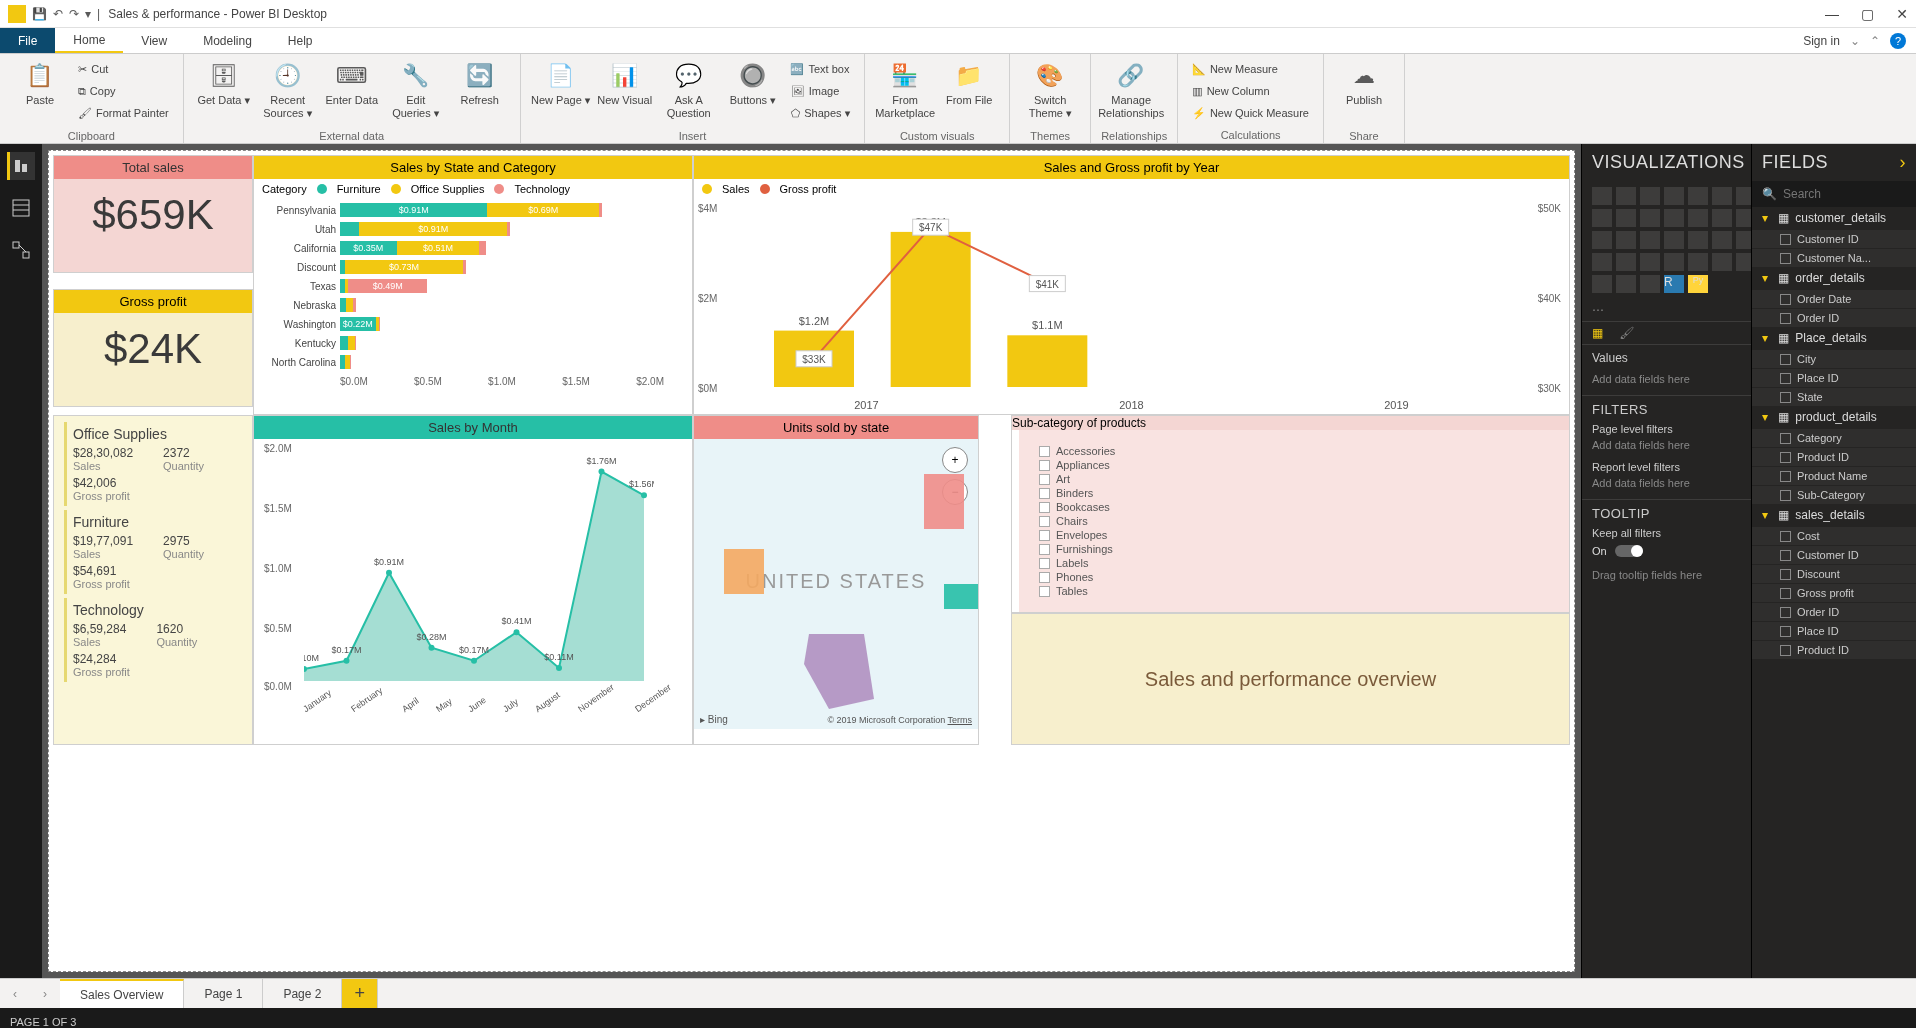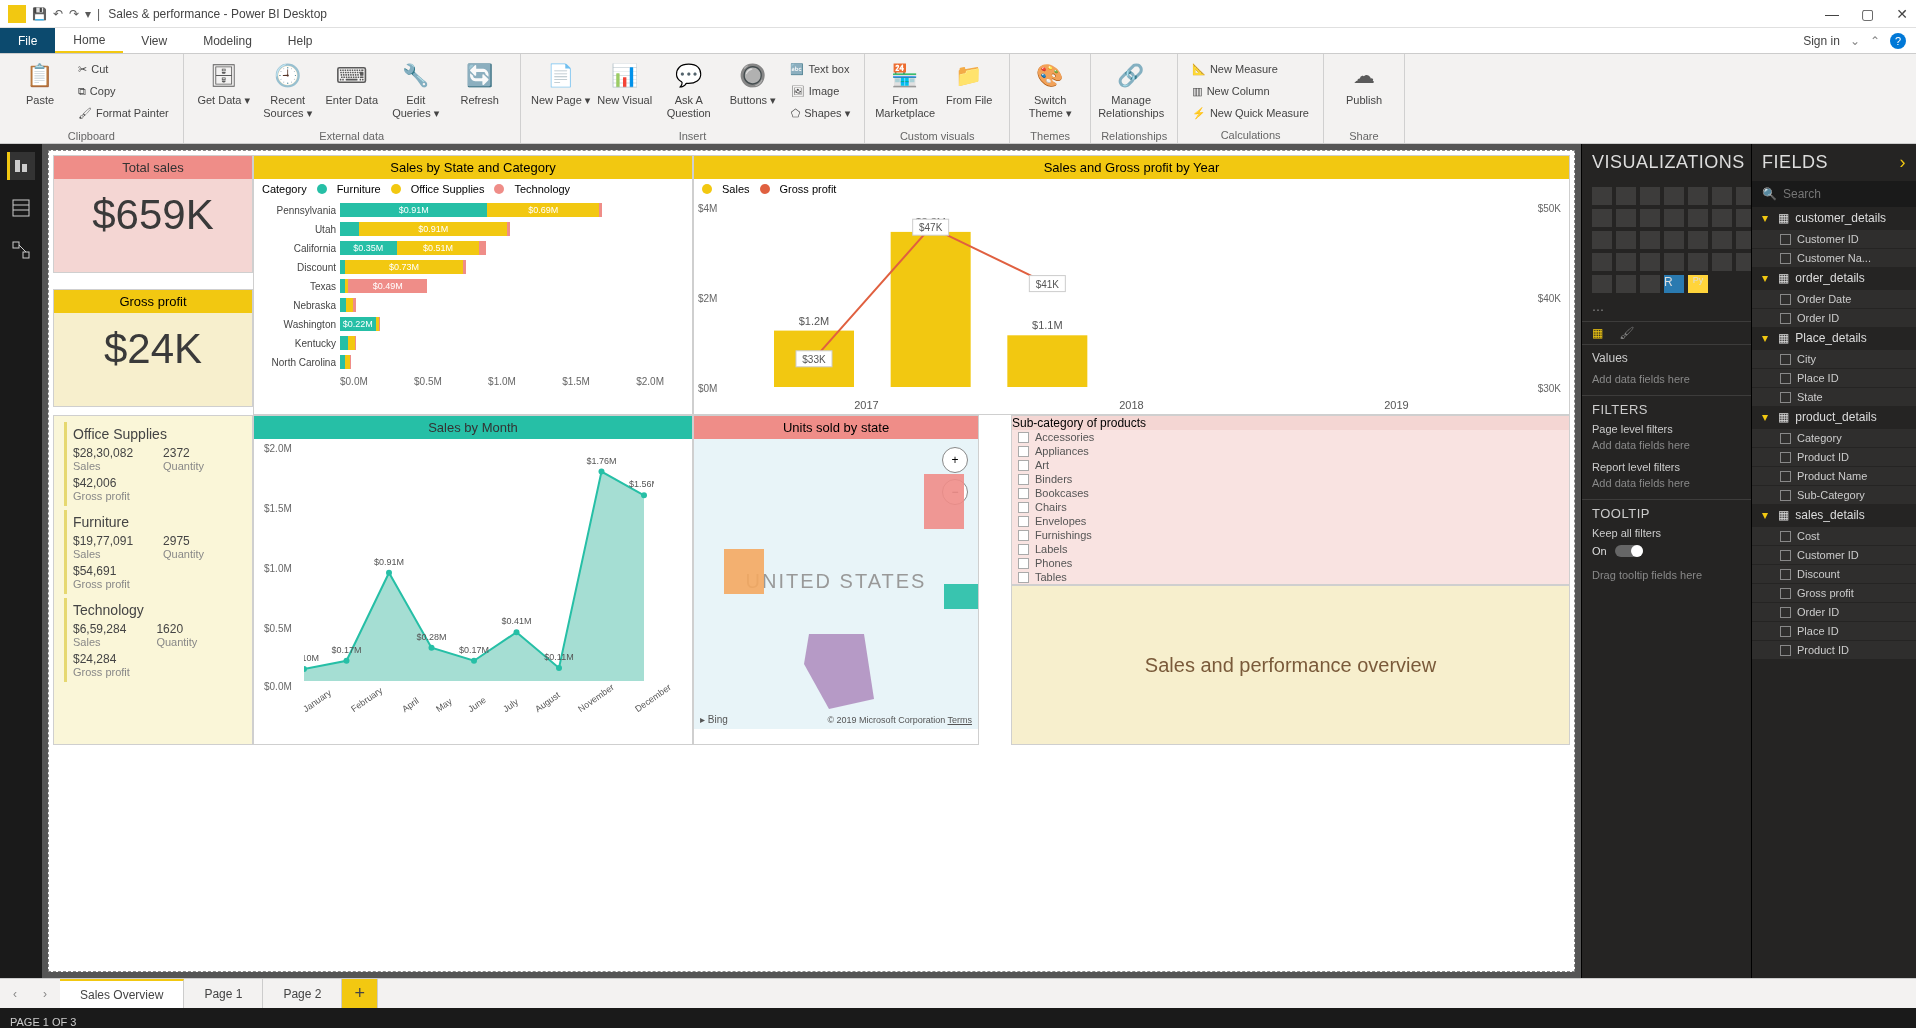--- a/index.html
+++ b/index.html
@@ -81,21 +81,21 @@
 
 .map-viz .viz-title { background:#ef8d88;}
 .map-body { position:relative; height:290px; background:#e8f4f8;}
 .map-zoom { position:absolute; right:10px; top:8px; display:flex; flex-direction:column; gap:6px;}
 .map-zoom div { width:26px; height:26px; border:1px solid #888; border-radius:50%; background:#fff; display:flex; align-items:center; justify-content:center; cursor:pointer;}
 
 
 .subcat-col { display:flex; flex-direction:column; gap:0;}
 .subcat { border:1px solid #cfcfcf;}
 .subcat .viz-title { background:#f4d6d3; font-weight:500;}
-.subcat-list { background:#f9e3e1; padding:0;}
+.subcat-list { background:#f9e3e1; padding:14px;margin-left:7px;}
 .subcat-item { display:flex; align-items:center; gap:6px; padding:1px 6px; font-size:11px; color:#555;}
 .subcat-item .cb { width:11px; height:11px; border:1px solid #aaa; background:#fff;}
 .overview-box { flex:1; background:#f7efcd; border:1px solid #cfcfcf; display:flex; align-items:center; justify-content:center; text-align:center; font-family:serif; font-size:20px; color:#7a5a3a; padding:10px;}
 
 
 .cat-details { background:#faf6d8; border:1px solid #cfcfcf; padding:6px 10px; display:flex; flex-direction:column; gap:4px;}
 .cat-block { border-left:3px solid #e6d870; padding:4px 6px;}
 .cat-block .cname { font-size:14px; color:#444; margin-bottom:4px;}
 .cat-block .crow { display:flex; gap:30px;}
 .cat-block .citem .v { font-size:12px; color:#444;}

